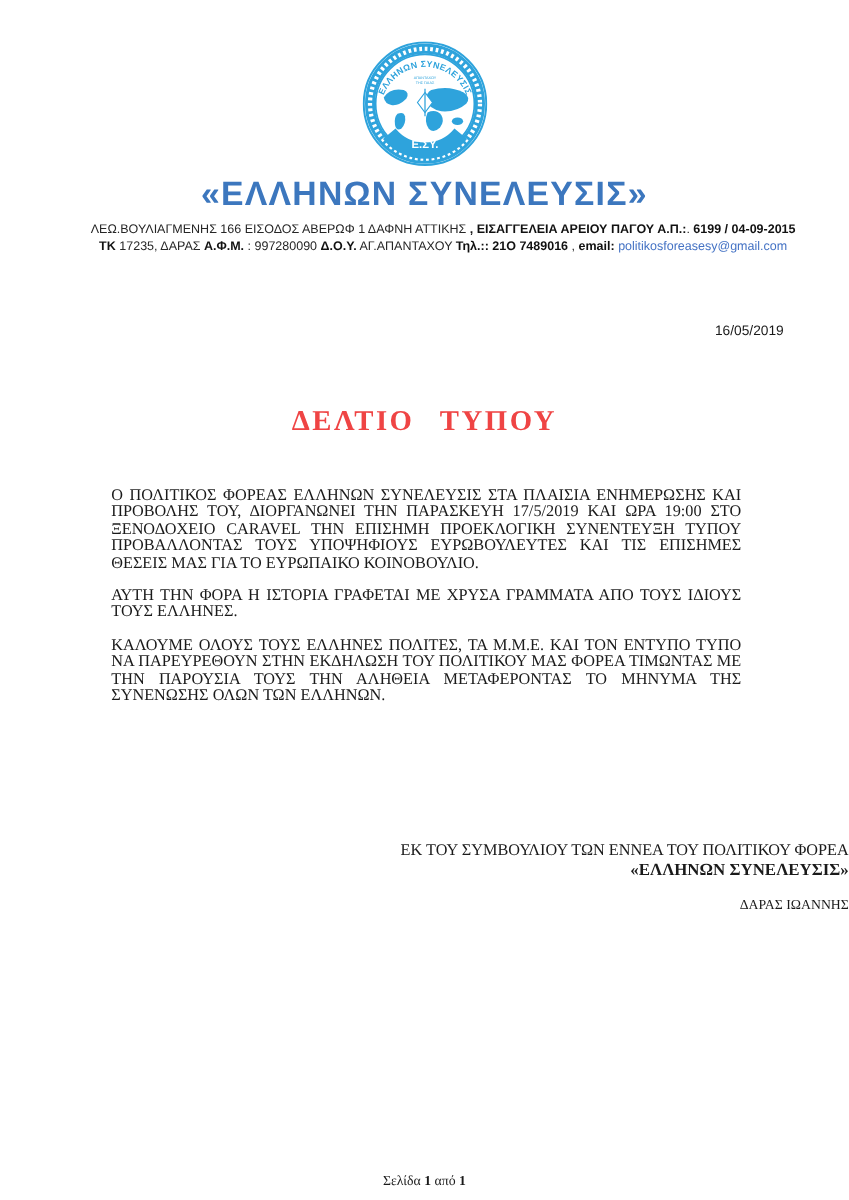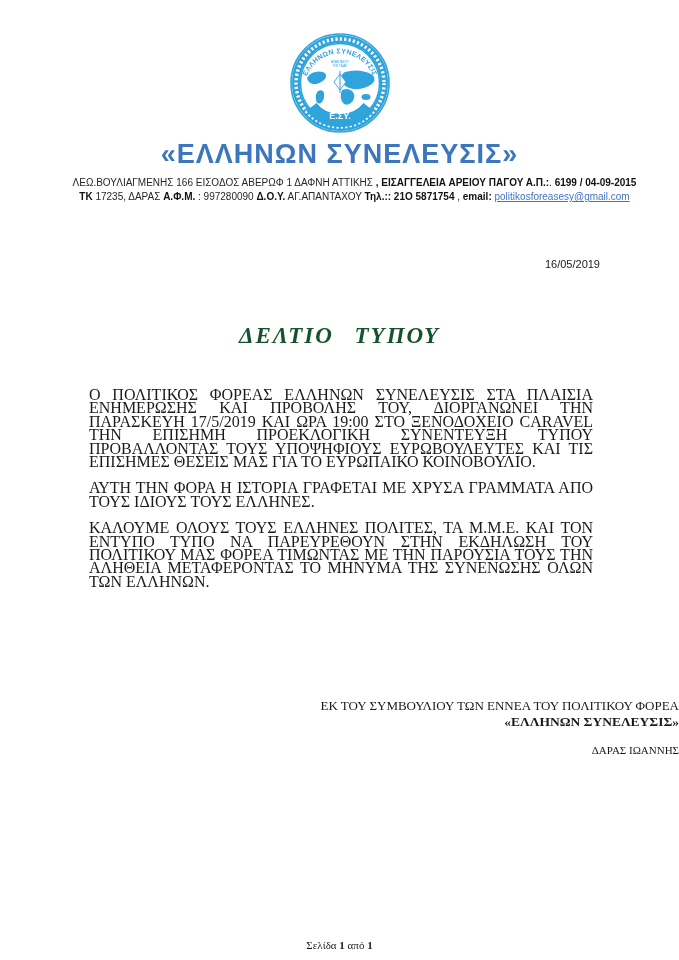--- a/index.html
+++ b/index.html
@@ -31,46 +31,44 @@
     text-align:center;
     font-family:"Liberation Sans", sans-serif;
     font-size:10px;
     line-height:14px;
     color:#262626;
     padding-left:30px;
   }
   .address b { color:#111; }
   .email-link {
     color:#4472C4;
-    text-decoration:underline;
     cursor:pointer;
   }
   .date-row {
     margin-top:54px;
     text-align:right;
-    padding-right:79px;
+    padding-right:52px;
     font-family:"Liberation Sans", sans-serif;
     font-size:11px;
     line-height:13px;
     color:#1a1a1a;
   }
   .doc-title {
     margin-top:52px;
     text-align:center;
     font-weight:bold;
     font-size:23px;
     line-height:26px;
     letter-spacing:2px;
     word-spacing:13px;
-    color:#14532d;
-    font-style:italic;
+    color:#ef4444;
   }
   .body-text {
     margin:39px 86px 0 89px;
-    font-size:16px;
+    font-size:13px;
     line-height:13.4px;
     text-align:justify;
   }
   .body-text p { margin-bottom:13px; }
   .signature {
     margin-top:110px;
     text-align:right;
   }
   .sig-line1 { font-size:13px; line-height:16px; }
   .sig-line2 { font-size:13.5px; line-height:16px; font-weight:bold; }
@@ -123,21 +121,21 @@
 
       <path d="M 21.4 74 A 36.9 36.9 0 0 0 78.6 74" stroke="#2EA3DC" stroke-width="13" fill="none"></path>
       <text x="50" y="85.5" font-family="Liberation Sans, sans-serif" font-size="9" font-weight="bold" fill="#ffffff" text-anchor="middle">Ε.ΣΥ.</text>
     </svg>
   </div>
 
   <div class="org-title">«ΕΛΛΗΝΩΝ ΣΥΝΕΛΕΥΣΙΣ»</div>
 
   <div class="address">
     <div><span>ΛΕΩ.ΒΟΥΛΙΑΓΜΕΝΗΣ 166 ΕΙΣΟΔΟΣ ΑΒΕΡΩΦ 1 ΔΑΦΝΗ ΑΤΤΙΚΗΣ </span><b>, ΕΙΣΑΓΓΕΛΕΙΑ ΑΡΕΙΟΥ ΠΑΓΟΥ Α.Π.:</b><span>. </span><b>6199 / 04-09-2015</b></div>
-    <div><b>ΤΚ</b><span> 17235, ΔΑΡΑΣ </span><b>Α.Φ.Μ.</b><span> : 997280090 </span><b>Δ.Ο.Υ.</b><span> ΑΓ.ΑΠΑΝΤΑΧΟΥ </span><b>Τηλ.:: 21Ο 5871754</b><span> , </span><b>email: </b><a class="email-link">politikosforeasesy@gmail.com</a></div>
+    <div><b>ΤΚ</b><span> 17235, ΔΑΡΑΣ </span><b>Α.Φ.Μ.</b><span> : 997280090 </span><b>Δ.Ο.Υ.</b><span> ΑΓ.ΑΠΑΝΤΑΧΟΥ </span><b>Τηλ.:: 21Ο 7489016</b><span> , </span><b>email: </b><a class="email-link">politikosforeasesy@gmail.com</a></div>
   </div>
 
   <div class="date-row">16/05/2019</div>
 
   <div class="doc-title">ΔΕΛΤΙΟ  ΤΥΠΟΥ</div>
 
   <div class="body-text">
     <p>Ο ΠΟΛΙΤΙΚΟΣ ΦΟΡΕΑΣ ΕΛΛΗΝΩΝ ΣΥΝΕΛΕΥΣΙΣ ΣΤΑ ΠΛΑΙΣΙΑ  ΕΝΗΜΕΡΩΣΗΣ ΚΑΙ ΠΡΟΒΟΛΗΣ ΤΟΥ, ΔΙΟΡΓΑΝΩΝΕΙ ΤΗΝ ΠΑΡΑΣΚΕΥΗ 17/5/2019 ΚΑΙ ΩΡΑ 19:00 ΣΤΟ ΞΕΝΟΔΟΧΕΙΟ CARAVEL ΤΗΝ ΕΠΙΣΗΜΗ ΠΡΟΕΚΛΟΓΙΚΗ ΣΥΝΕΝΤΕΥΞΗ ΤΥΠΟΥ ΠΡΟΒΑΛΛΟΝΤΑΣ ΤΟΥΣ ΥΠΟΨΗΦΙΟΥΣ ΕΥΡΩΒΟΥΛΕΥΤΕΣ ΚΑΙ ΤΙΣ ΕΠΙΣΗΜΕΣ ΘΕΣΕΙΣ ΜΑΣ ΓΙΑ ΤΟ ΕΥΡΩΠΑΙΚΟ ΚΟΙΝΟΒΟΥΛΙΟ.</p>
     <p>ΑΥΤΗ ΤΗΝ ΦΟΡΑ Η ΙΣΤΟΡΙΑ ΓΡΑΦΕΤΑΙ ΜΕ ΧΡΥΣΑ ΓΡΑΜΜΑΤΑ ΑΠΟ ΤΟΥΣ ΙΔΙΟΥΣ ΤΟΥΣ ΕΛΛΗΝΕΣ.</p>
     <p>ΚΑΛΟΥΜΕ ΟΛΟΥΣ ΤΟΥΣ ΕΛΛΗΝΕΣ ΠΟΛΙΤΕΣ, ΤΑ Μ.Μ.Ε. ΚΑΙ ΤΟΝ ΕΝΤΥΠΟ ΤΥΠΟ ΝΑ ΠΑΡΕΥΡΕΘΟΥΝ ΣΤΗΝ ΕΚΔΗΛΩΣΗ ΤΟΥ ΠΟΛΙΤΙΚΟΥ ΜΑΣ ΦΟΡΕΑ ΤΙΜΩΝΤΑΣ ΜΕ ΤΗΝ ΠΑΡΟΥΣΙΑ ΤΟΥΣ ΤΗΝ ΑΛΗΘΕΙΑ ΜΕΤΑΦΕΡΟΝΤΑΣ ΤΟ ΜΗΝΥΜΑ ΤΗΣ ΣΥΝΕΝΩΣΗΣ ΟΛΩΝ ΤΩΝ ΕΛΛΗΝΩΝ.</p>

